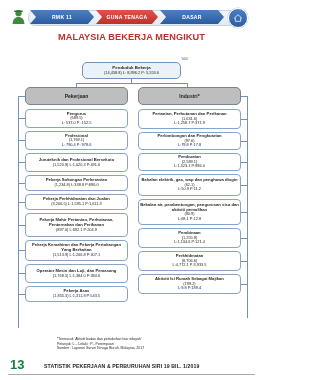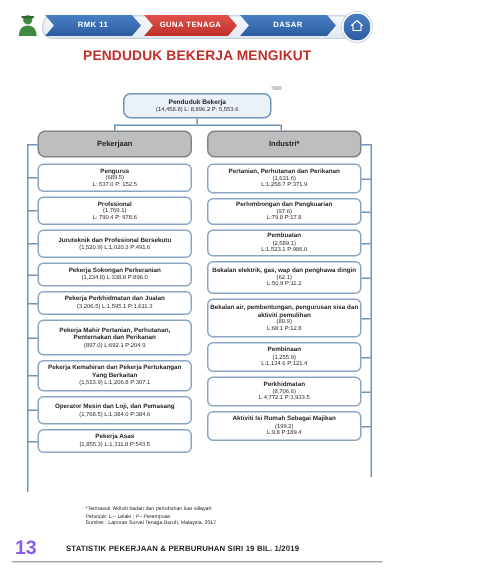--- a/index.html
+++ b/index.html
@@ -182,21 +182,21 @@
     color: #231f20;
   }
 
   
   .pagenum {
     position: absolute;
     left: 10px;
     top: 357px;
     font-size: 13px;
     font-weight: bold;
-    color: #8b5cf6;
+    color: #15803d;
   }
   .bottom-text {
     position: absolute;
     left: 44px;
     top: 363px;
     font-size: 5.2px;
     font-weight: bold;
     letter-spacing: 0.1px;
     color: #231f20;
   }
@@ -236,21 +236,21 @@
   <div class="home-btn">
     <span>
       <svg viewBox="0 0 12 12" width="10" height="10">
         <path d="M6 2 L10.4 6 L9.2 6 L9.2 10 L2.8 10 L2.8 6 L1.6 6 Z" fill="none" stroke="#ffffff" stroke-width="0.9" stroke-linejoin="round"></path>
       </svg>
     </span>
   </div>
 </div>
 
 <div class="title-block">
-  <div class="title-line">PENDUDUK BEKERJA MENGIKUT</div>
+  <div class="title-line">MALAYSIA BEKERJA MENGIKUT</div>
 </div>
 
 <div class="tree">
 
   <div class="note-990">'000</div>
 
   <div class="box root-box">
     <div class="bname">Penduduk Bekerja</div>
     <div class="bval">(14,458.8)  L: 8,896.2  P: 5,553.6</div>
   </div>

